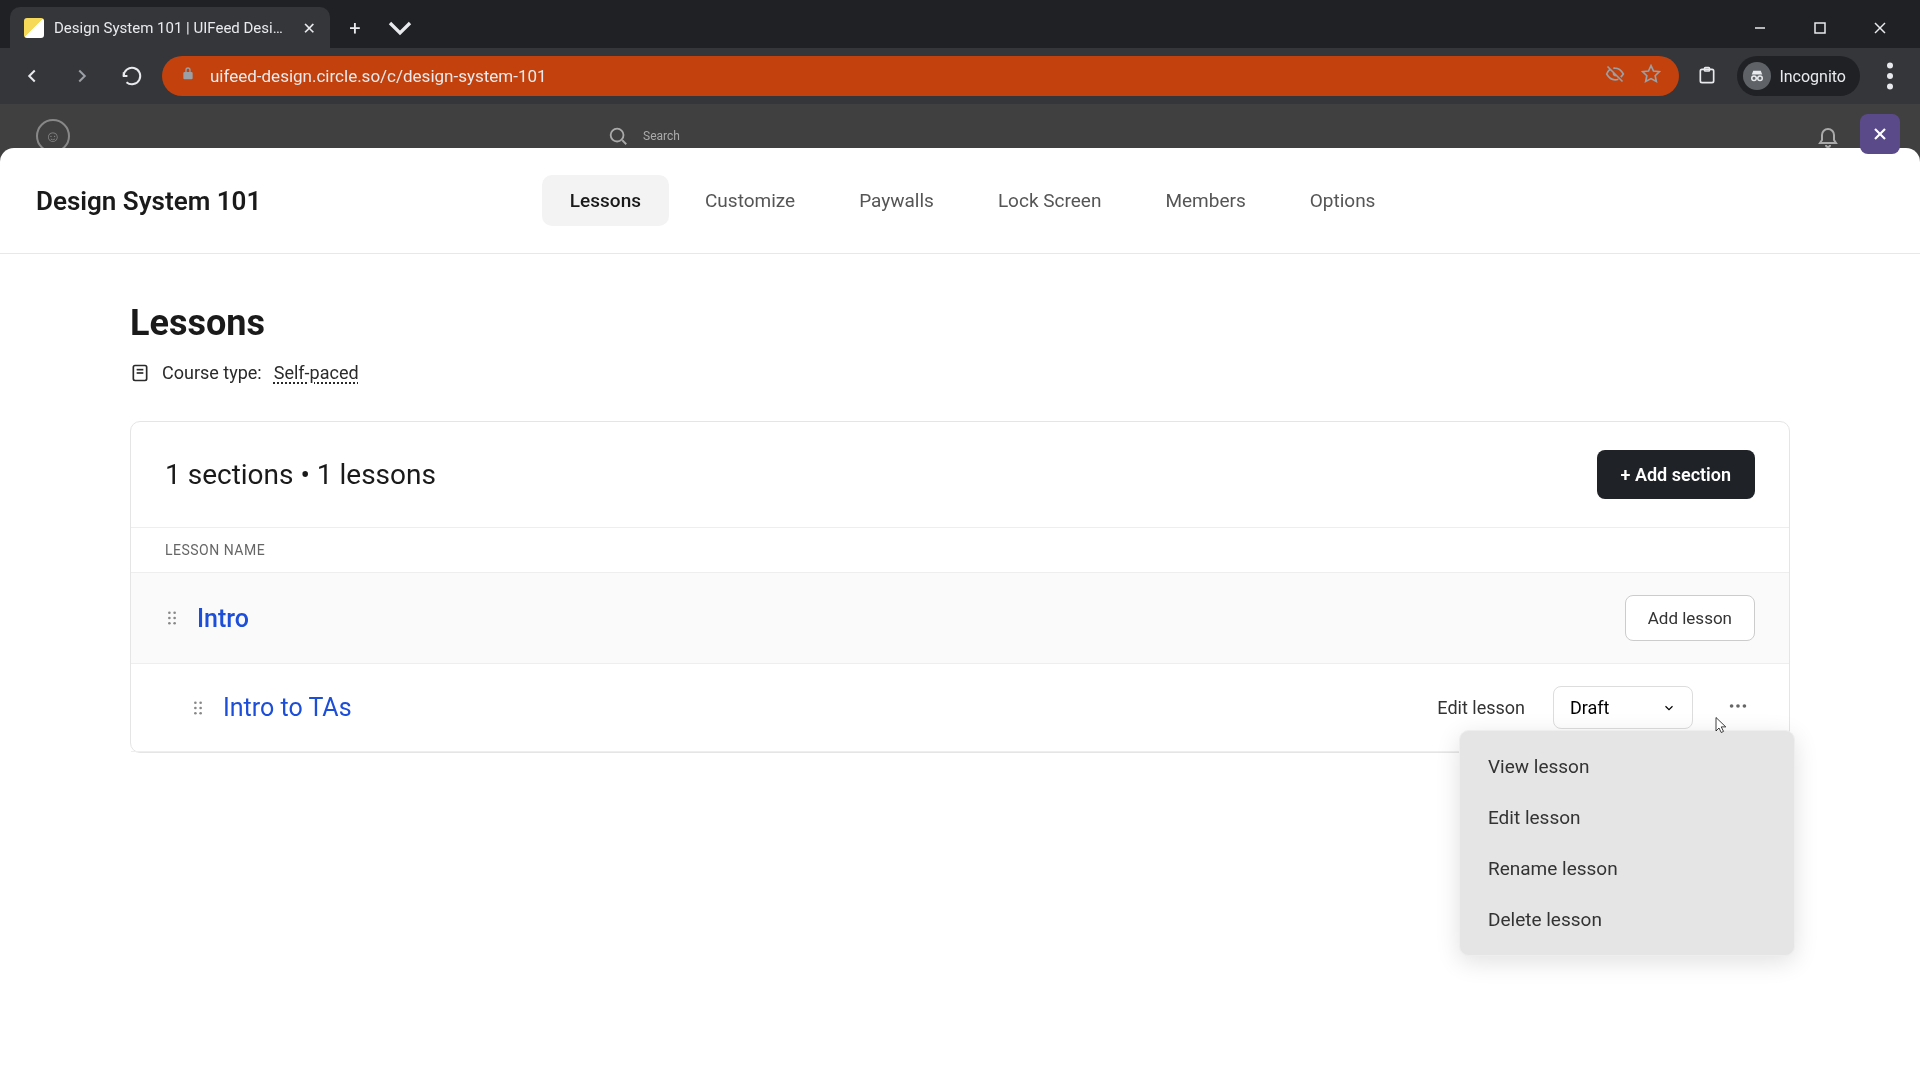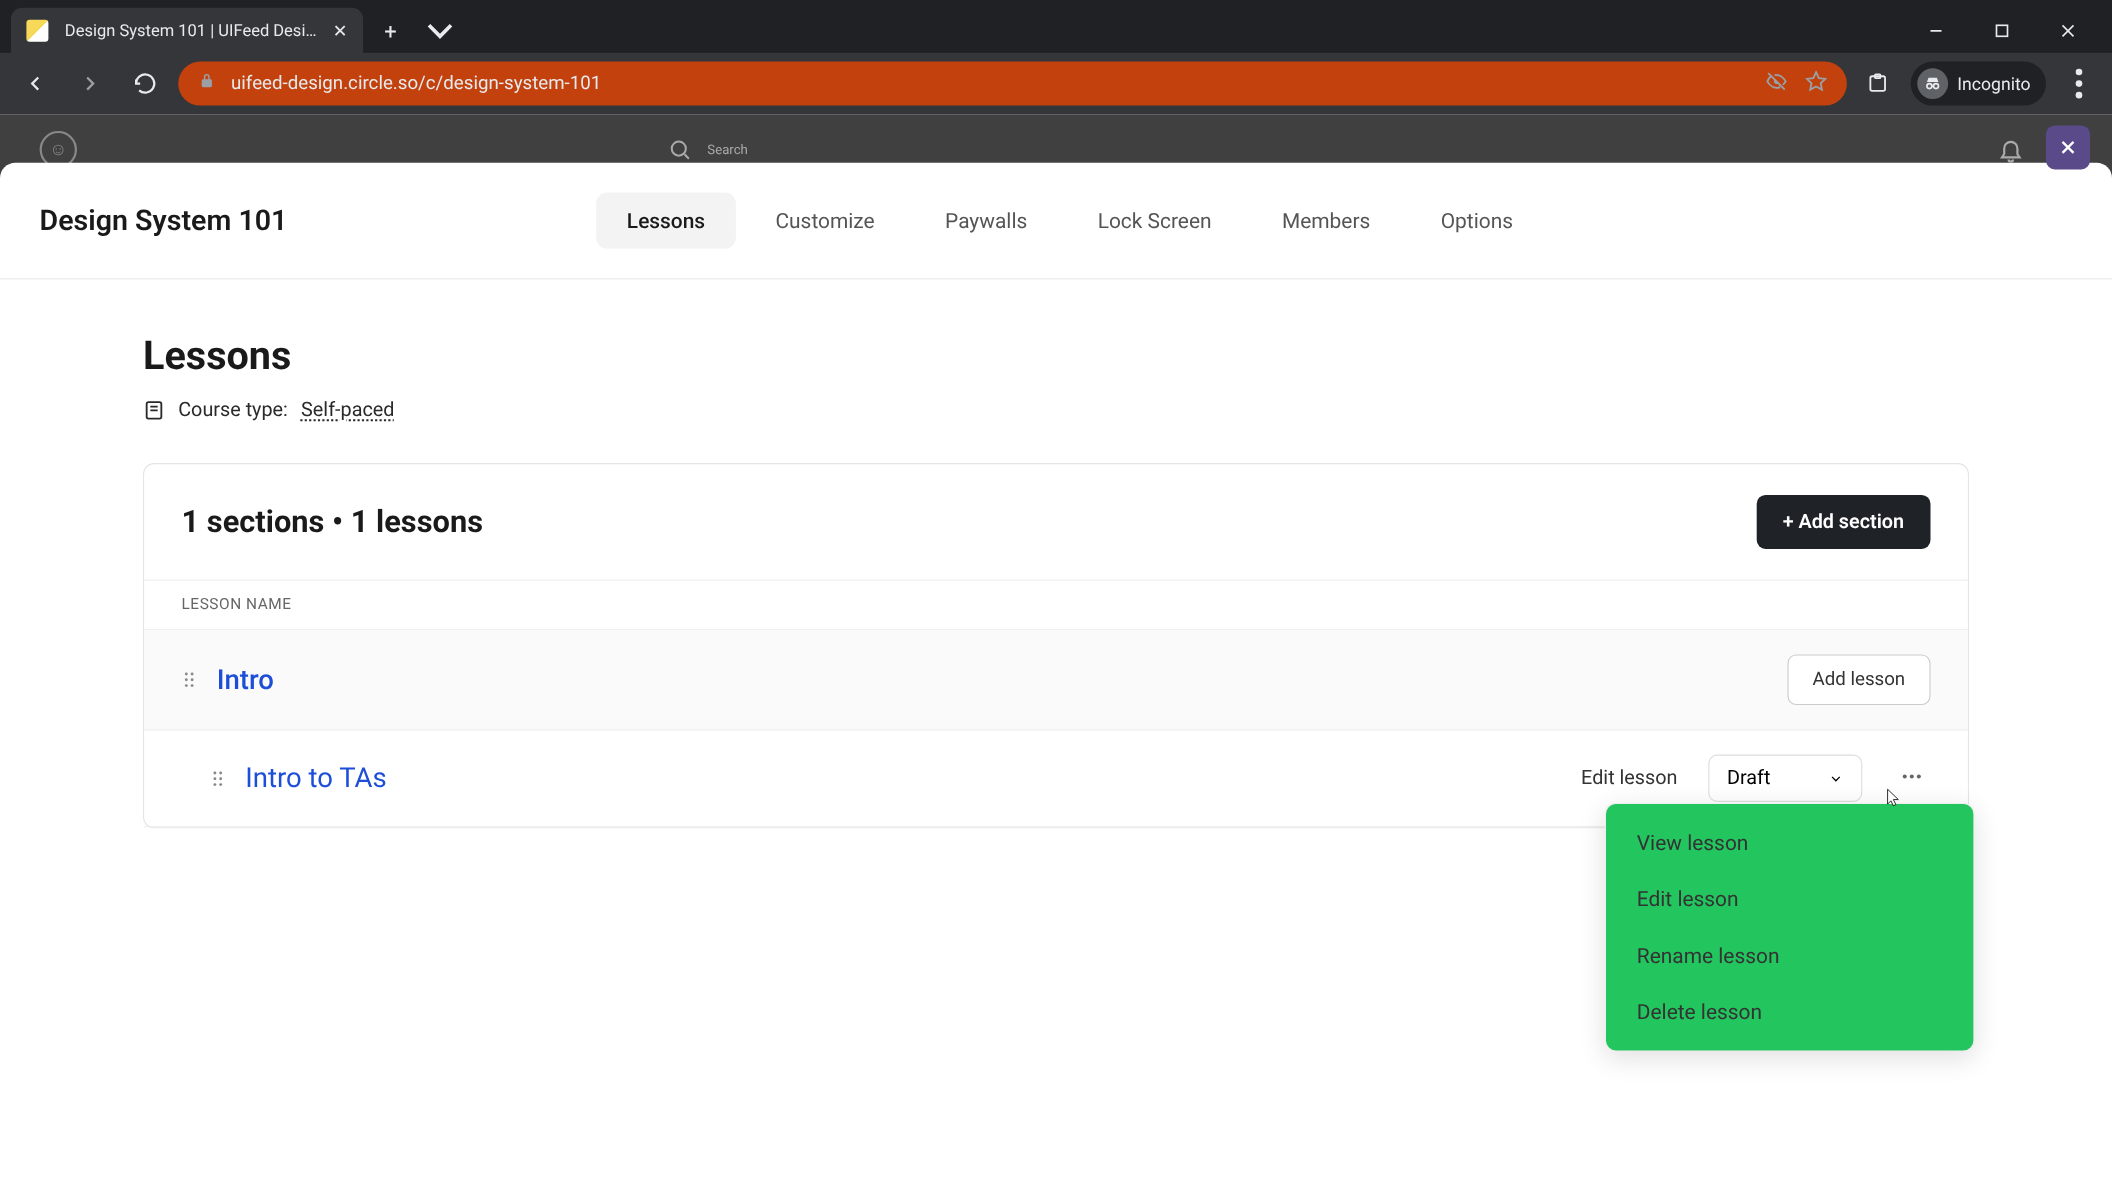--- a/index.html
+++ b/index.html
@@ -1,20 +1,20 @@
 <!DOCTYPE html>
 <html><head>
 <meta charset="utf-8">
 <style>
 * { margin: 0; padding: 0; box-sizing: border-box; font-family: -apple-system, BlinkMacSystemFont, "Segoe UI", Roboto, sans-serif; }
 body { width: 1920px; height: 1080px; background: #202124; overflow: hidden; }
 
 
 .browser-chrome { background: #202124; }
-.tab-strip { display: flex; align-items: center; height: 48px; padding: 8px 10px 0 10px; gap: 8px; text-align: center; }
+.tab-strip { display: flex; align-items: center; height: 48px; padding: 8px 10px 0 10px; gap: 8px; }
 .tab { display: flex; align-items: center; gap: 10px; background: #35363a; border-radius: 10px 10px 0 0; padding: 8px 14px; width: 320px; height: 42px; color: #e8eaed; font-size: 15px; }
 .tab .favicon { width: 20px; height: 20px; background: linear-gradient(135deg,#f7d959 0%,#f7d959 50%,#fff 50%,#fff 100%); border-radius: 3px; flex-shrink:0; }
 .tab .title { flex: 1; white-space: nowrap; overflow: hidden; text-overflow: ellipsis; }
 .tab .close { color: #e8eaed; font-size: 16px; cursor: pointer; }
 .new-tab { width: 34px; height: 34px; display:flex; align-items:center; justify-content:center; color:#e8eaed; font-size:20px; border-radius:50%; cursor:pointer; }
 .win-controls { margin-left: auto; display: flex; gap: 0; }
 .win-btn { width: 60px; height: 40px; display:flex; align-items:center; justify-content:center; color:#e8eaed; cursor:pointer; }
 .win-btn svg { width:14px; height:14px; }
 .tabs-dropdown { width:40px; height:40px; display:flex; align-items:center; justify-content:center; color:#e8eaed; cursor:pointer; }
 
@@ -57,40 +57,40 @@
 .sheet-tab.active { background:#f3f3f3; color:#1a1a1a; font-weight:500; }
 
 .sheet-content { padding:48px 130px 0 130px; }
 .content-title { font-size:36px; font-weight:700; color:#1a1a1a; margin-bottom:18px;}
 .course-type-row { display:flex; align-items:center; gap:12px; font-size:18px; color:#2a2a2a; margin-bottom:38px;}
 .course-type-row svg{width:20px;height:20px;}
 .course-type-link { text-decoration: underline dotted; text-underline-offset:4px; cursor:pointer; }
 
 .sections-card { border:1px solid #e5e5e5; border-radius:10px; }
 .sections-header { display:flex; align-items:center; justify-content:space-between; padding:28px 34px; }
-.sections-count { font-size:28px; font-weight:700; color:#1a1a1a; }
+.sections-count { font-size:28px; font-weight:400; color:#1a1a1a; }
 .add-section-btn { background:#1f2328; color:#fff; border:none; border-radius:8px; padding:14px 24px; font-size:18px; font-weight:600; cursor:pointer; }
 
 .table-header { padding:14px 34px; border-top:1px solid #eee; border-bottom:1px solid #eee; font-size:14px; letter-spacing:0.5px; color:#666; }
 .section-row { display:flex; align-items:center; padding:22px 34px; border-bottom:1px solid #eee; background:#fafafa; }
 .lesson-row { display:flex; align-items:center; padding:22px 34px 22px 60px; border-bottom:1px solid #eee; position:relative; }
 .drag-handle { color:#888; margin-right:18px; cursor:grab; display:flex; }
 .drag-handle svg{width:14px;height:14px;}
 .row-name { font-size:25px; color:#1d4ed8; font-weight:500; }
 .lesson-row .row-name{ font-weight:400; }
 .add-lesson-btn { margin-left:auto; background:#fff; border:1px solid #ccc; border-radius:8px; padding:12px 22px; font-size:17px; cursor:pointer; color:#333; }
 .lesson-actions { margin-left:auto; display:flex; align-items:center; gap:28px; }
 .edit-link { font-size:18px; color:#333; cursor:pointer; }
 .status-select { display:flex; align-items:center; gap:26px; border:1px solid #ddd; border-radius:8px; padding:10px 16px; font-size:18px; cursor:pointer; min-width:140px; justify-content:space-between;}
 .status-select svg{width:14px;height:14px;}
 .more-btn { color:#666; cursor:pointer; padding:6px; }
 .more-btn svg{width:22px;height:22px;}
 
 
-.dropdown { position:absolute; top:66px; right:-6px; width:336px; background:#22c55e; border:1px solid #eee; border-radius:10px; box-shadow:0 6px 24px rgba(0,0,0,0.12); padding:10px 0; z-index:10;}
+.dropdown { position:absolute; top:66px; right:-6px; width:336px; background:#e5e5e5; border:1px solid #eee; border-radius:10px; box-shadow:0 6px 24px rgba(0,0,0,0.12); padding:10px 0; z-index:10;}
 .dropdown-item { padding:14px 28px; font-size:19px; color:#333; cursor:pointer; }
 
 .cursor { position:absolute; width:18px; height:18px; pointer-events:none; z-index:20;}
 .cursor svg{width:18px;height:18px;}
 </style>
 </head>
 <body>
 
 <div class="browser-chrome">
   <div class="tab-strip">

